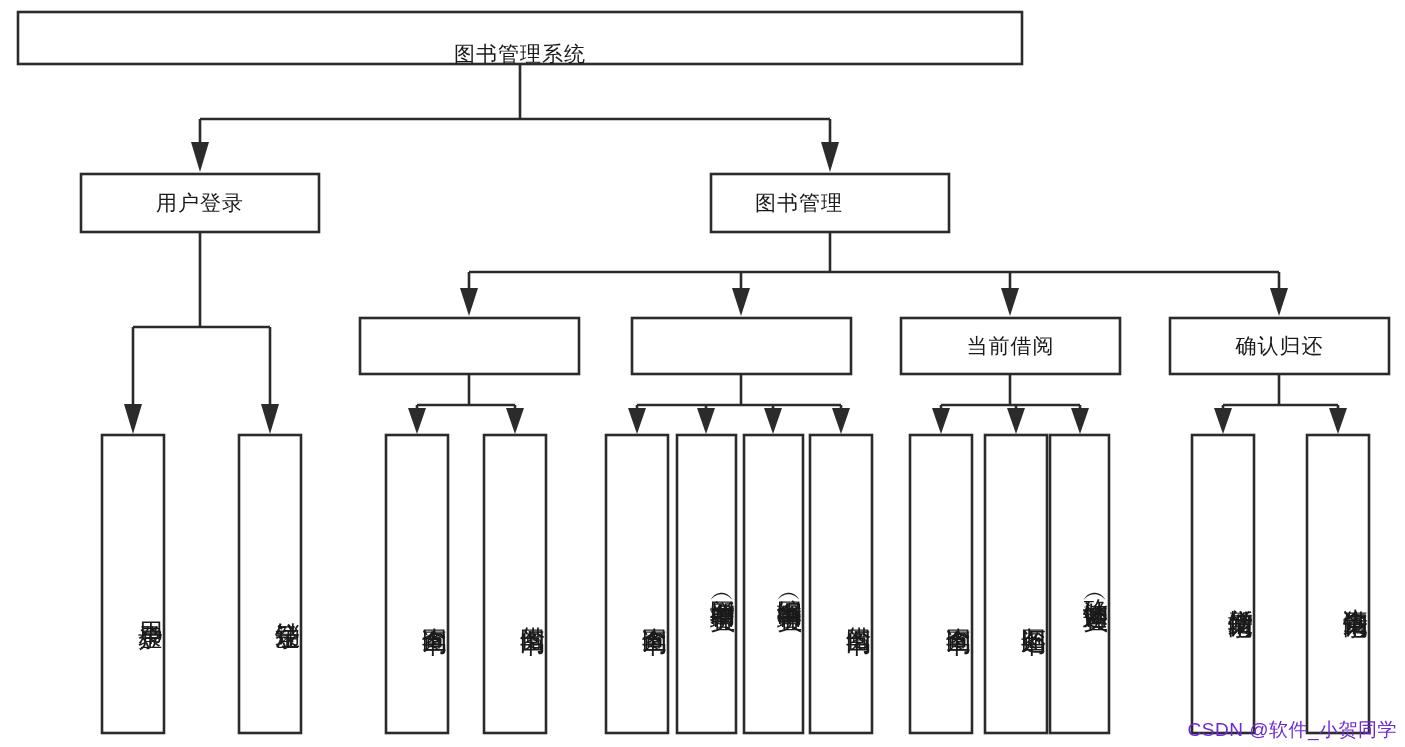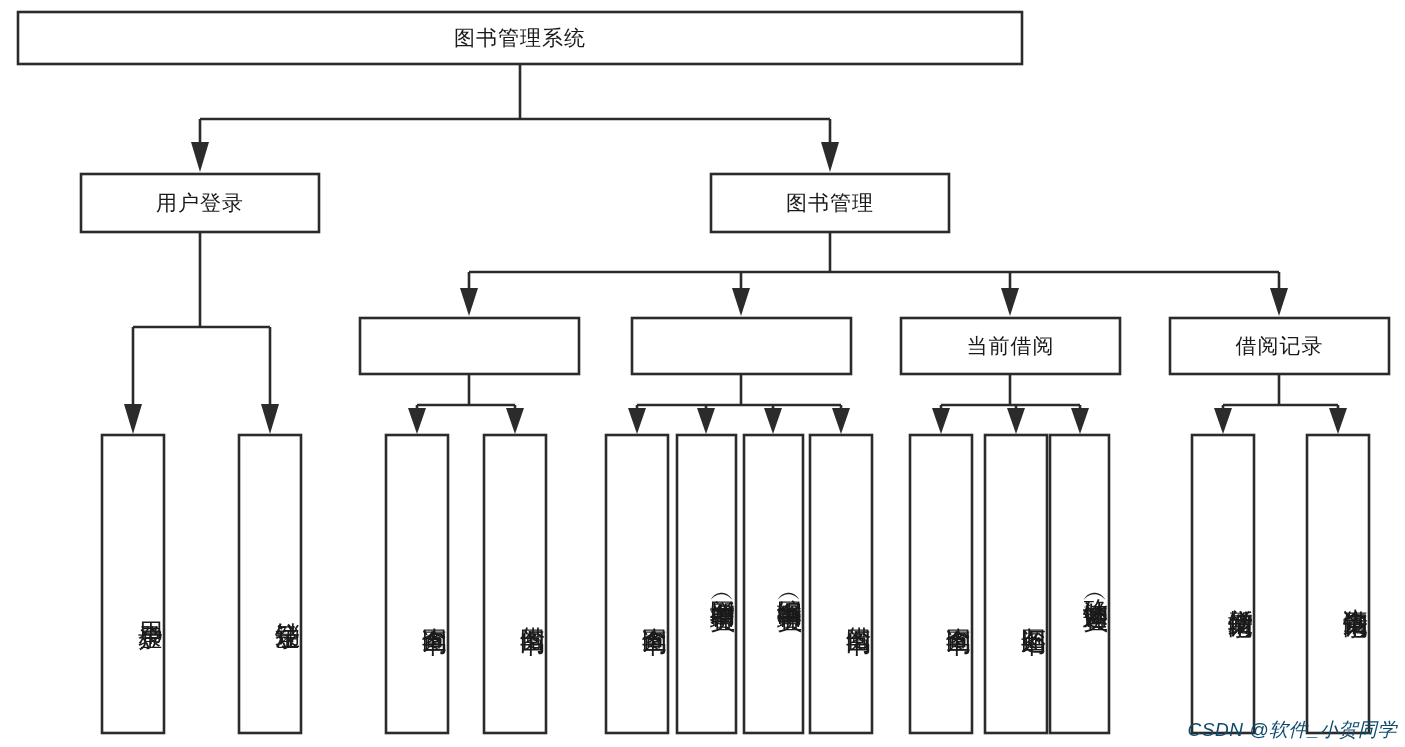--- a/index.html
+++ b/index.html
@@ -27,24 +27,23 @@
     pointer-events:none;
   }
   .horiz-label{
     position:absolute;
     display:flex;align-items:center;justify-content:center;
     font-size:21px;color:#1a1a1a;letter-spacing:1px;
     pointer-events:none;
   }
   #watermark{
     position:absolute;right:8px;bottom:4px;
-    font-size:19px;color:#0c4a6e;
+    font-size:19px;color:#6d28d9;
     letter-spacing:0.5px;
     user-select:none;
-    font-style:italic;
   }
 </style>
 </head>
 <body>
 
 <div id="diagram-root">
 
   <svg id="diagram-svg" viewBox="0 0 1405 747">
 
     <g>
@@ -142,27 +141,27 @@
     <rect class="node-box" x="677" y="435" width="59" height="298"></rect>
     <rect class="node-box" x="744" y="435" width="59" height="298"></rect>
     <rect class="node-box" x="810" y="435" width="62" height="298"></rect>
     <rect class="node-box" x="910" y="435" width="62" height="298"></rect>
     <rect class="node-box" x="985" y="435" width="62" height="298"></rect>
     <rect class="node-box" x="1050" y="435" width="59" height="298"></rect>
     <rect class="node-box" x="1192" y="435" width="62" height="298"></rect>
     <rect class="node-box" x="1307" y="435" width="62" height="298"></rect>
   </svg>
 
-  <div class="horiz-label" style="left:18px;top:12px;width:1004px;height:52px;border-radius:8px;">图书管理系统</div>
+  <div class="horiz-label" style="left:18px;top:28px;width:1004px;height:52px;border-radius:8px;">图书管理系统</div>
 
   <div class="horiz-label" style="left:81px;top:174px;width:238px;height:58px;">用户登录</div>
-  <div class="horiz-label" style="left:711px;top:174px;width:238px;height:58px;font-family:Liberation Mono, monospace;">图书管理</div>
+  <div class="horiz-label" style="left:680px;top:174px;width:238px;height:58px;font-family:Liberation Mono, monospace;">图书管理</div>
 
   <div class="horiz-label" style="left:901px;top:318px;width:219px;height:56px;">当前借阅</div>
-  <div class="horiz-label" style="left:1170px;top:318px;width:219px;height:56px;">借阅记录</div>
+  <div class="horiz-label" style="left:1170px;top:318px;width:219px;height:56px;">确认归还</div>
 
   <div class="vert-label" style="left:102px;top:490px;width:62px;height:230px;">用户登录</div>
   <div class="vert-label" style="left:239px;top:490px;width:62px;height:230px;">注销登录</div>
   <div class="vert-label" style="left:386px;top:500px;width:62px;height:220px;">查询图书</div>
   <div class="vert-label" style="left:484px;top:500px;width:62px;height:220px;">借阅图书</div>
   <div class="vert-label" style="left:606px;top:500px;width:62px;height:220px;">查询图书</div>
   <div class="vert-label" style="left:677px;top:443px;width:59px;height:285px;">新增图书（管理员）</div>
   <div class="vert-label" style="left:744px;top:443px;width:59px;height:285px;">编辑图书（管理员）</div>
   <div class="vert-label" style="left:810px;top:500px;width:62px;height:220px;">借阅图书</div>
   <div class="vert-label" style="left:910px;top:500px;width:62px;height:220px;">查询图书</div>

